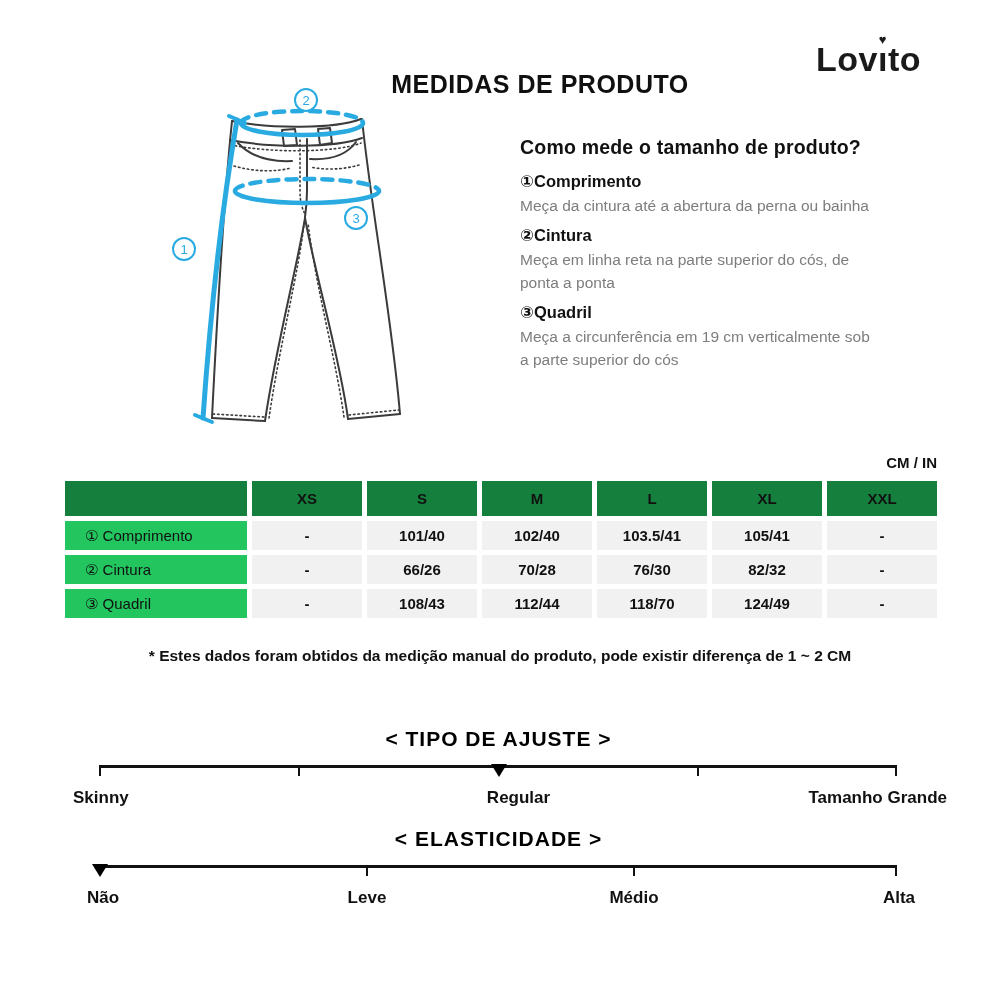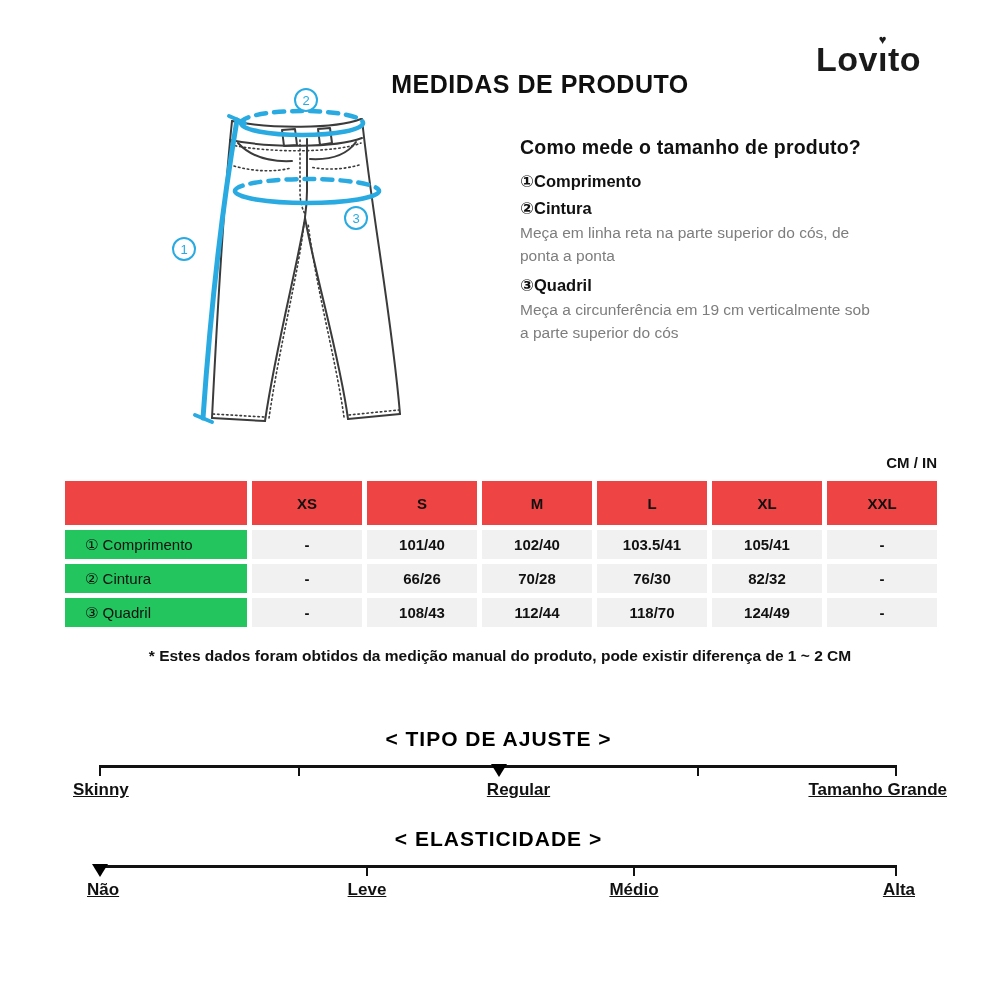--- a/index.html
+++ b/index.html
@@ -34,21 +34,21 @@
   .guide .desc { font-size:15.5px; color:#7d7d7d; line-height:1.48; margin:0; }
 
   
   .units { position:absolute; top:454px; right:63px; font-size:15px; font-weight:700; }
   .size-table {
     position:absolute; left:60px; top:476px; width:882px;
     border-collapse:separate; border-spacing:5px; table-layout:fixed;
   }
   .size-table th, .size-table td { padding:0; }
   .size-table thead th {
-    background:#ef4444; height:44px; font-size:15px; font-weight:700; text-align:center;
+    background:#15803d; height:35px; font-size:15px; font-weight:700; text-align:center;
   }
   .size-table tbody th {
     background:#22c55e; height:29px; font-size:15px; font-weight:400;
     text-align:left; padding-left:20px;
   }
   .size-table tbody td {
     background:#f1f1f1; text-align:center; font-size:15px; font-weight:700;
   }
 
   .footnote {
@@ -65,21 +65,21 @@
     margin:0 0 14px; color:#000000;
   }
   .track { position:relative; height:3px; background:#111; }
   .tick { position:absolute; top:0; width:2px; height:11px; background:#111; }
   .marker {
     position:absolute; top:-1px; width:0; height:0;
     border-left:8px solid transparent; border-right:8px solid transparent;
     border-top:13px solid #000; transform:translateX(-50%);
   }
   .slider-labels { position:relative; margin-top:12px; height:22px; font-size:17px; font-weight:700; }
-  .slider-labels span { position:absolute; top:0; white-space:nowrap;text-decoration:underline; }
+  .slider-labels span { position:absolute; top:8px; white-space:nowrap; }
   .slider-labels .first { left:-27px; }
   .slider-labels .last  { right:-50px; }
   #slider-1 .slider-labels .first { left:-13px; }
   #slider-1 .slider-labels .last  { right:-18px; }
 </style>
 </head>
 <body>
 
 <div class="page">
 
@@ -144,20 +144,21 @@
         <circle cx="34" cy="161" r="11" fill="#fff" stroke="#29abe2" stroke-width="2"></circle>
         <text x="34" y="165.5" fill="#29abe2">1</text>
       </g>
     </g>
   </svg>
 
   <section class="guide">
     <h2>Como mede o tamanho de produto?</h2>
     <div class="guide-item">
       <div class="term">①Comprimento</div>
+      <p class="desc">Meça da cintura até a abertura da perna ou bainha</p>
     </div>
     <div class="guide-item">
       <div class="term">②Cintura</div>
       <p class="desc">Meça em linha reta na parte superior do cós, de ponta a ponta</p>
     </div>
     <div class="guide-item">
       <div class="term">③Quadril</div>
       <p class="desc">Meça a circunferência em 19 cm verticalmente sob a parte superior do cós</p>
     </div>
   </section>

